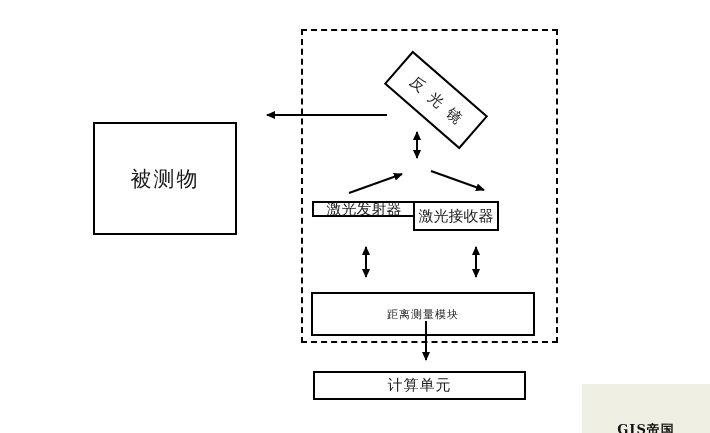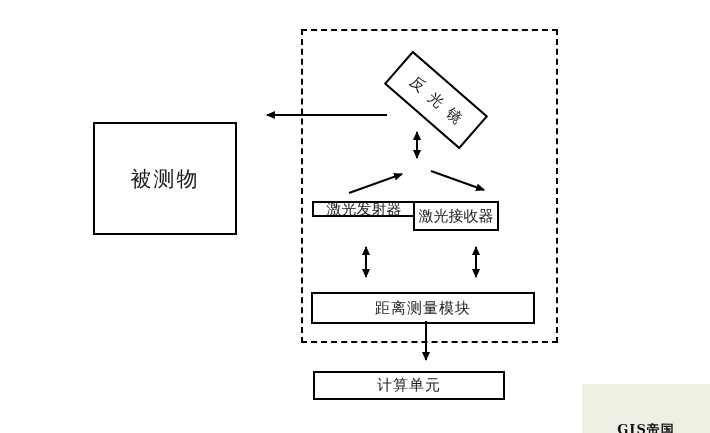--- a/index.html
+++ b/index.html
@@ -39,25 +39,25 @@
   }
   .transmitter{
     left:312px;top:201px;width:104px;height:16px;
     font-size:15px;
   }
   .receiver{
     left:413px;top:201px;width:86px;height:30px;
     font-size:15px;
   }
   .distance-module{
-    left:311px;top:292px;width:224px;height:32px;
-    font-size:15px;letter-spacing:1px;
+    left:311px;top:292px;width:224px;height:44px;
+    font-size:11px;letter-spacing:1px;
   }
   .computing-unit{
-    left:313px;top:371px;width:192px;height:29px;
+    left:313px;top:371px;width:213px;height:29px;
     font-size:15px;letter-spacing:1px;
   }
   .arrow-layer{
     position:absolute;left:0;top:0;width:710px;height:433px;
     pointer-events:none;
   }
   .watermark{
     position:absolute;
     left:582px;top:384px;width:128px;height:49px;
     background:#f0efe3;

